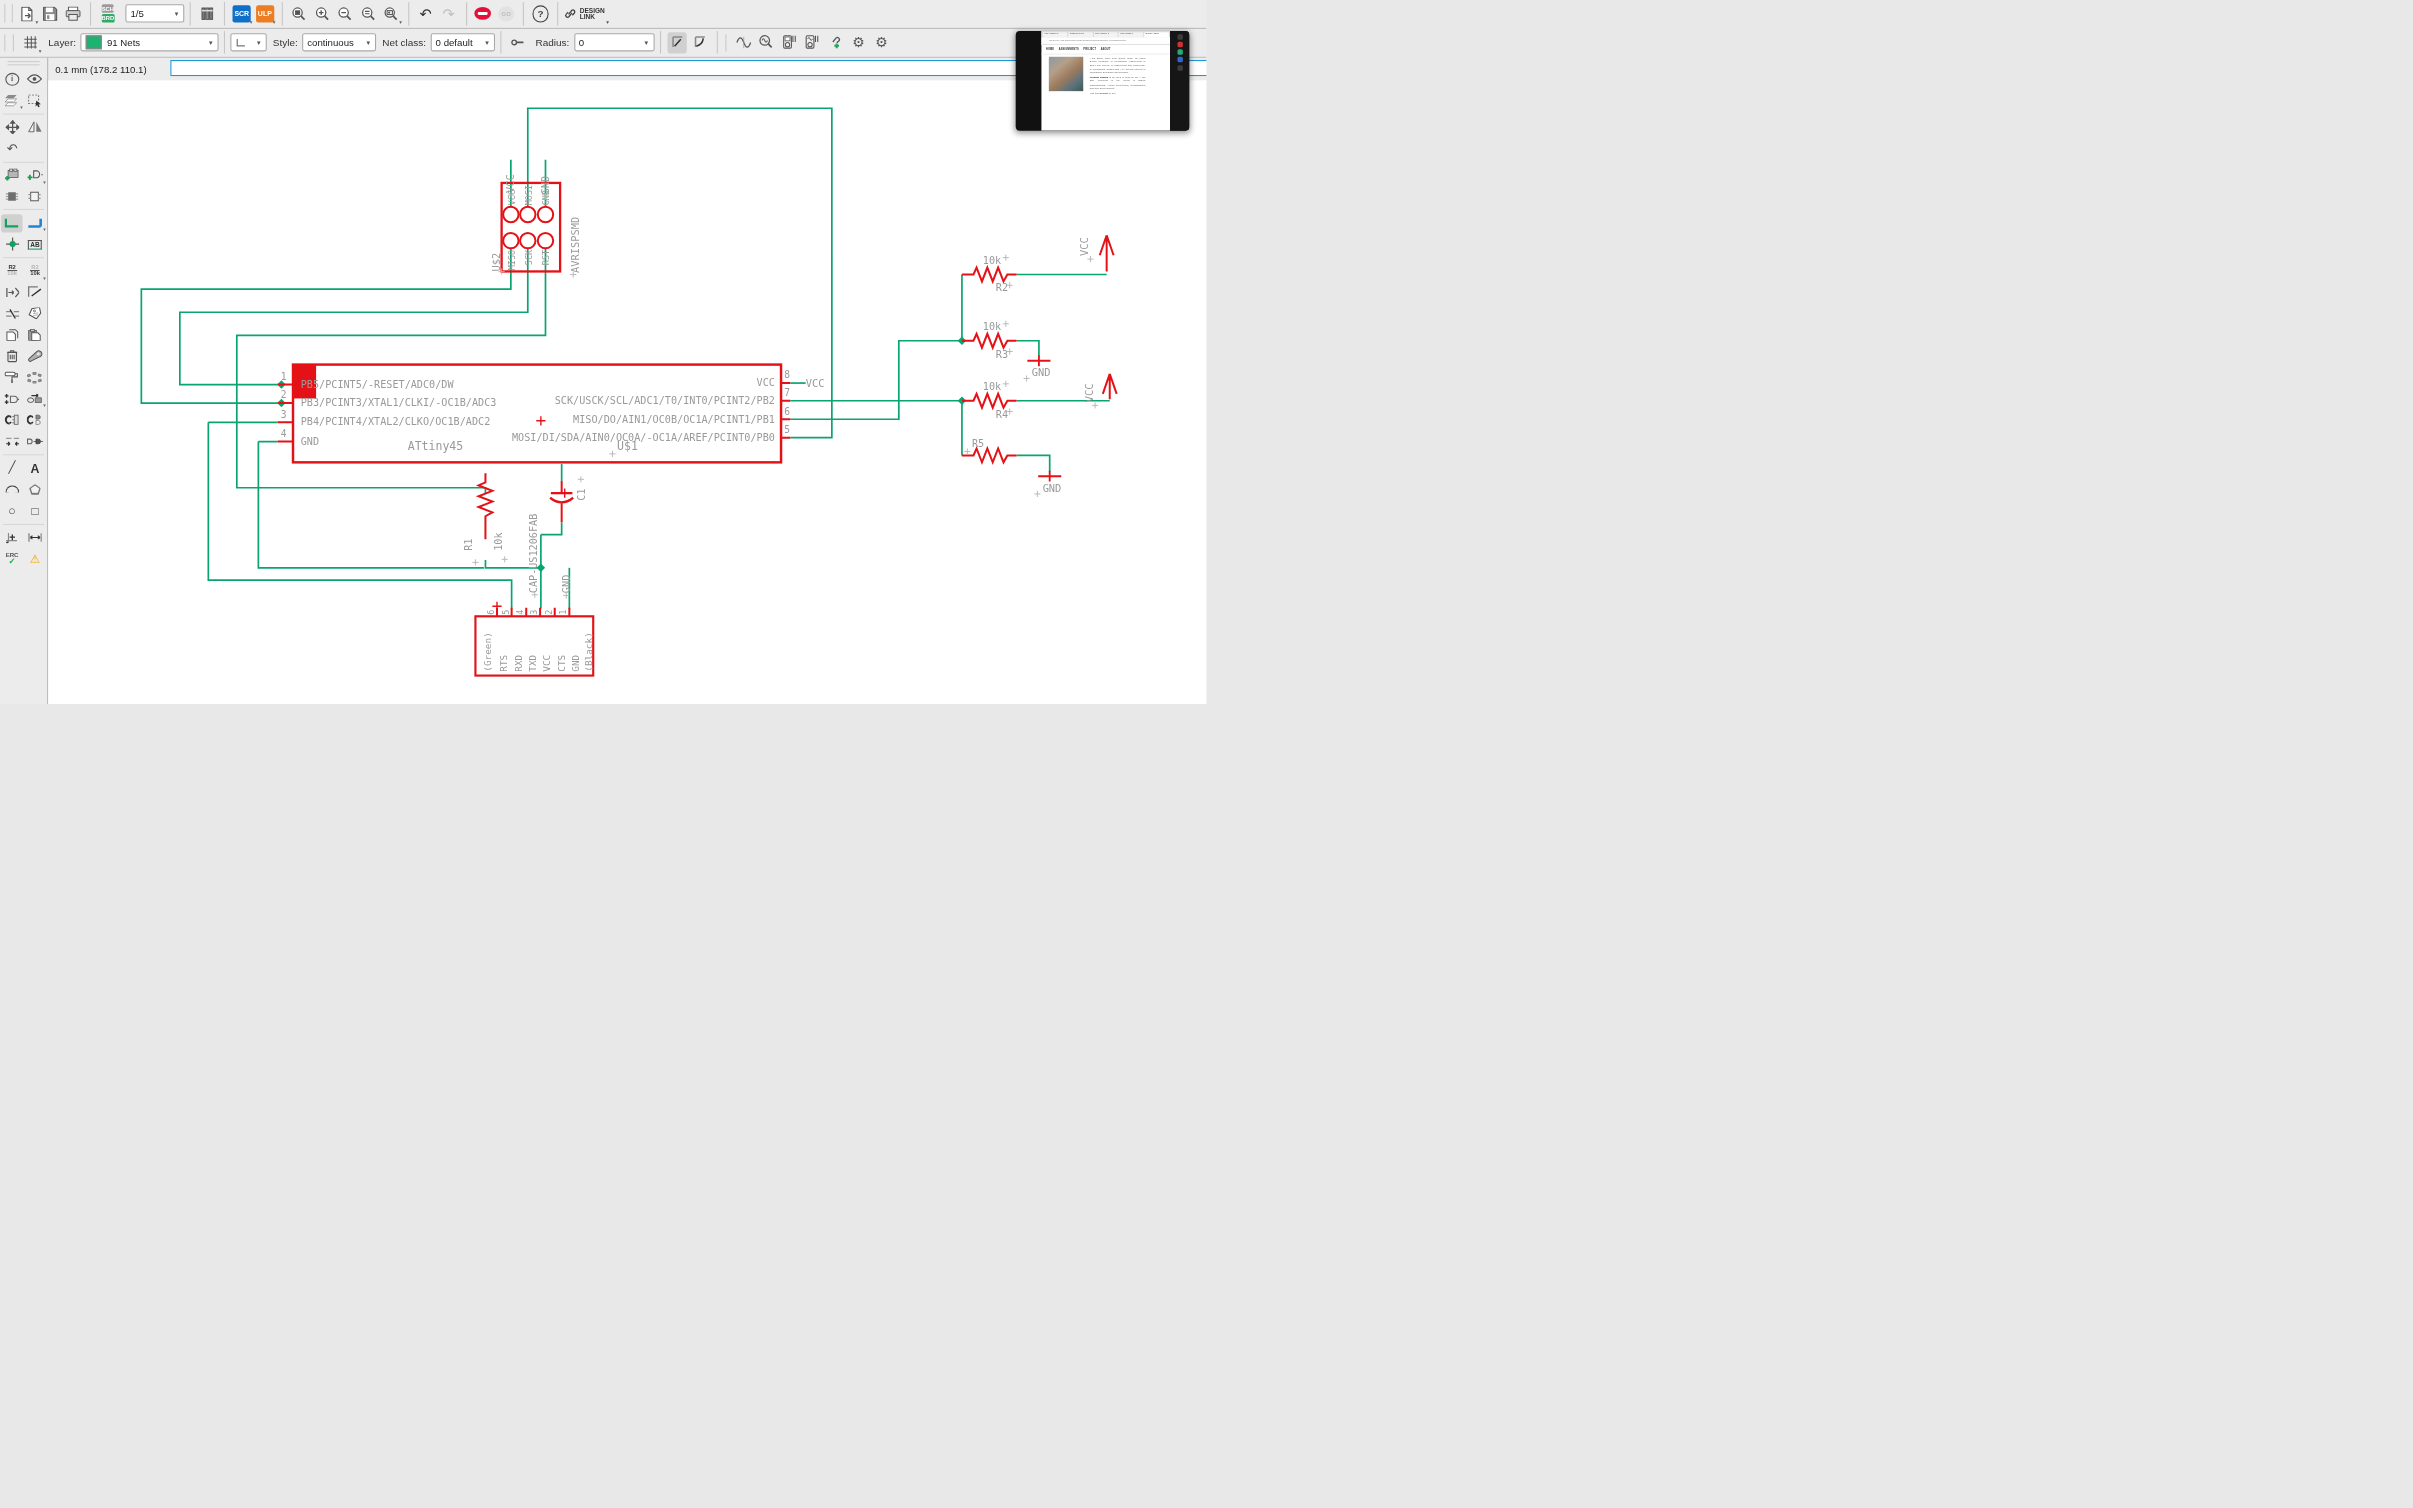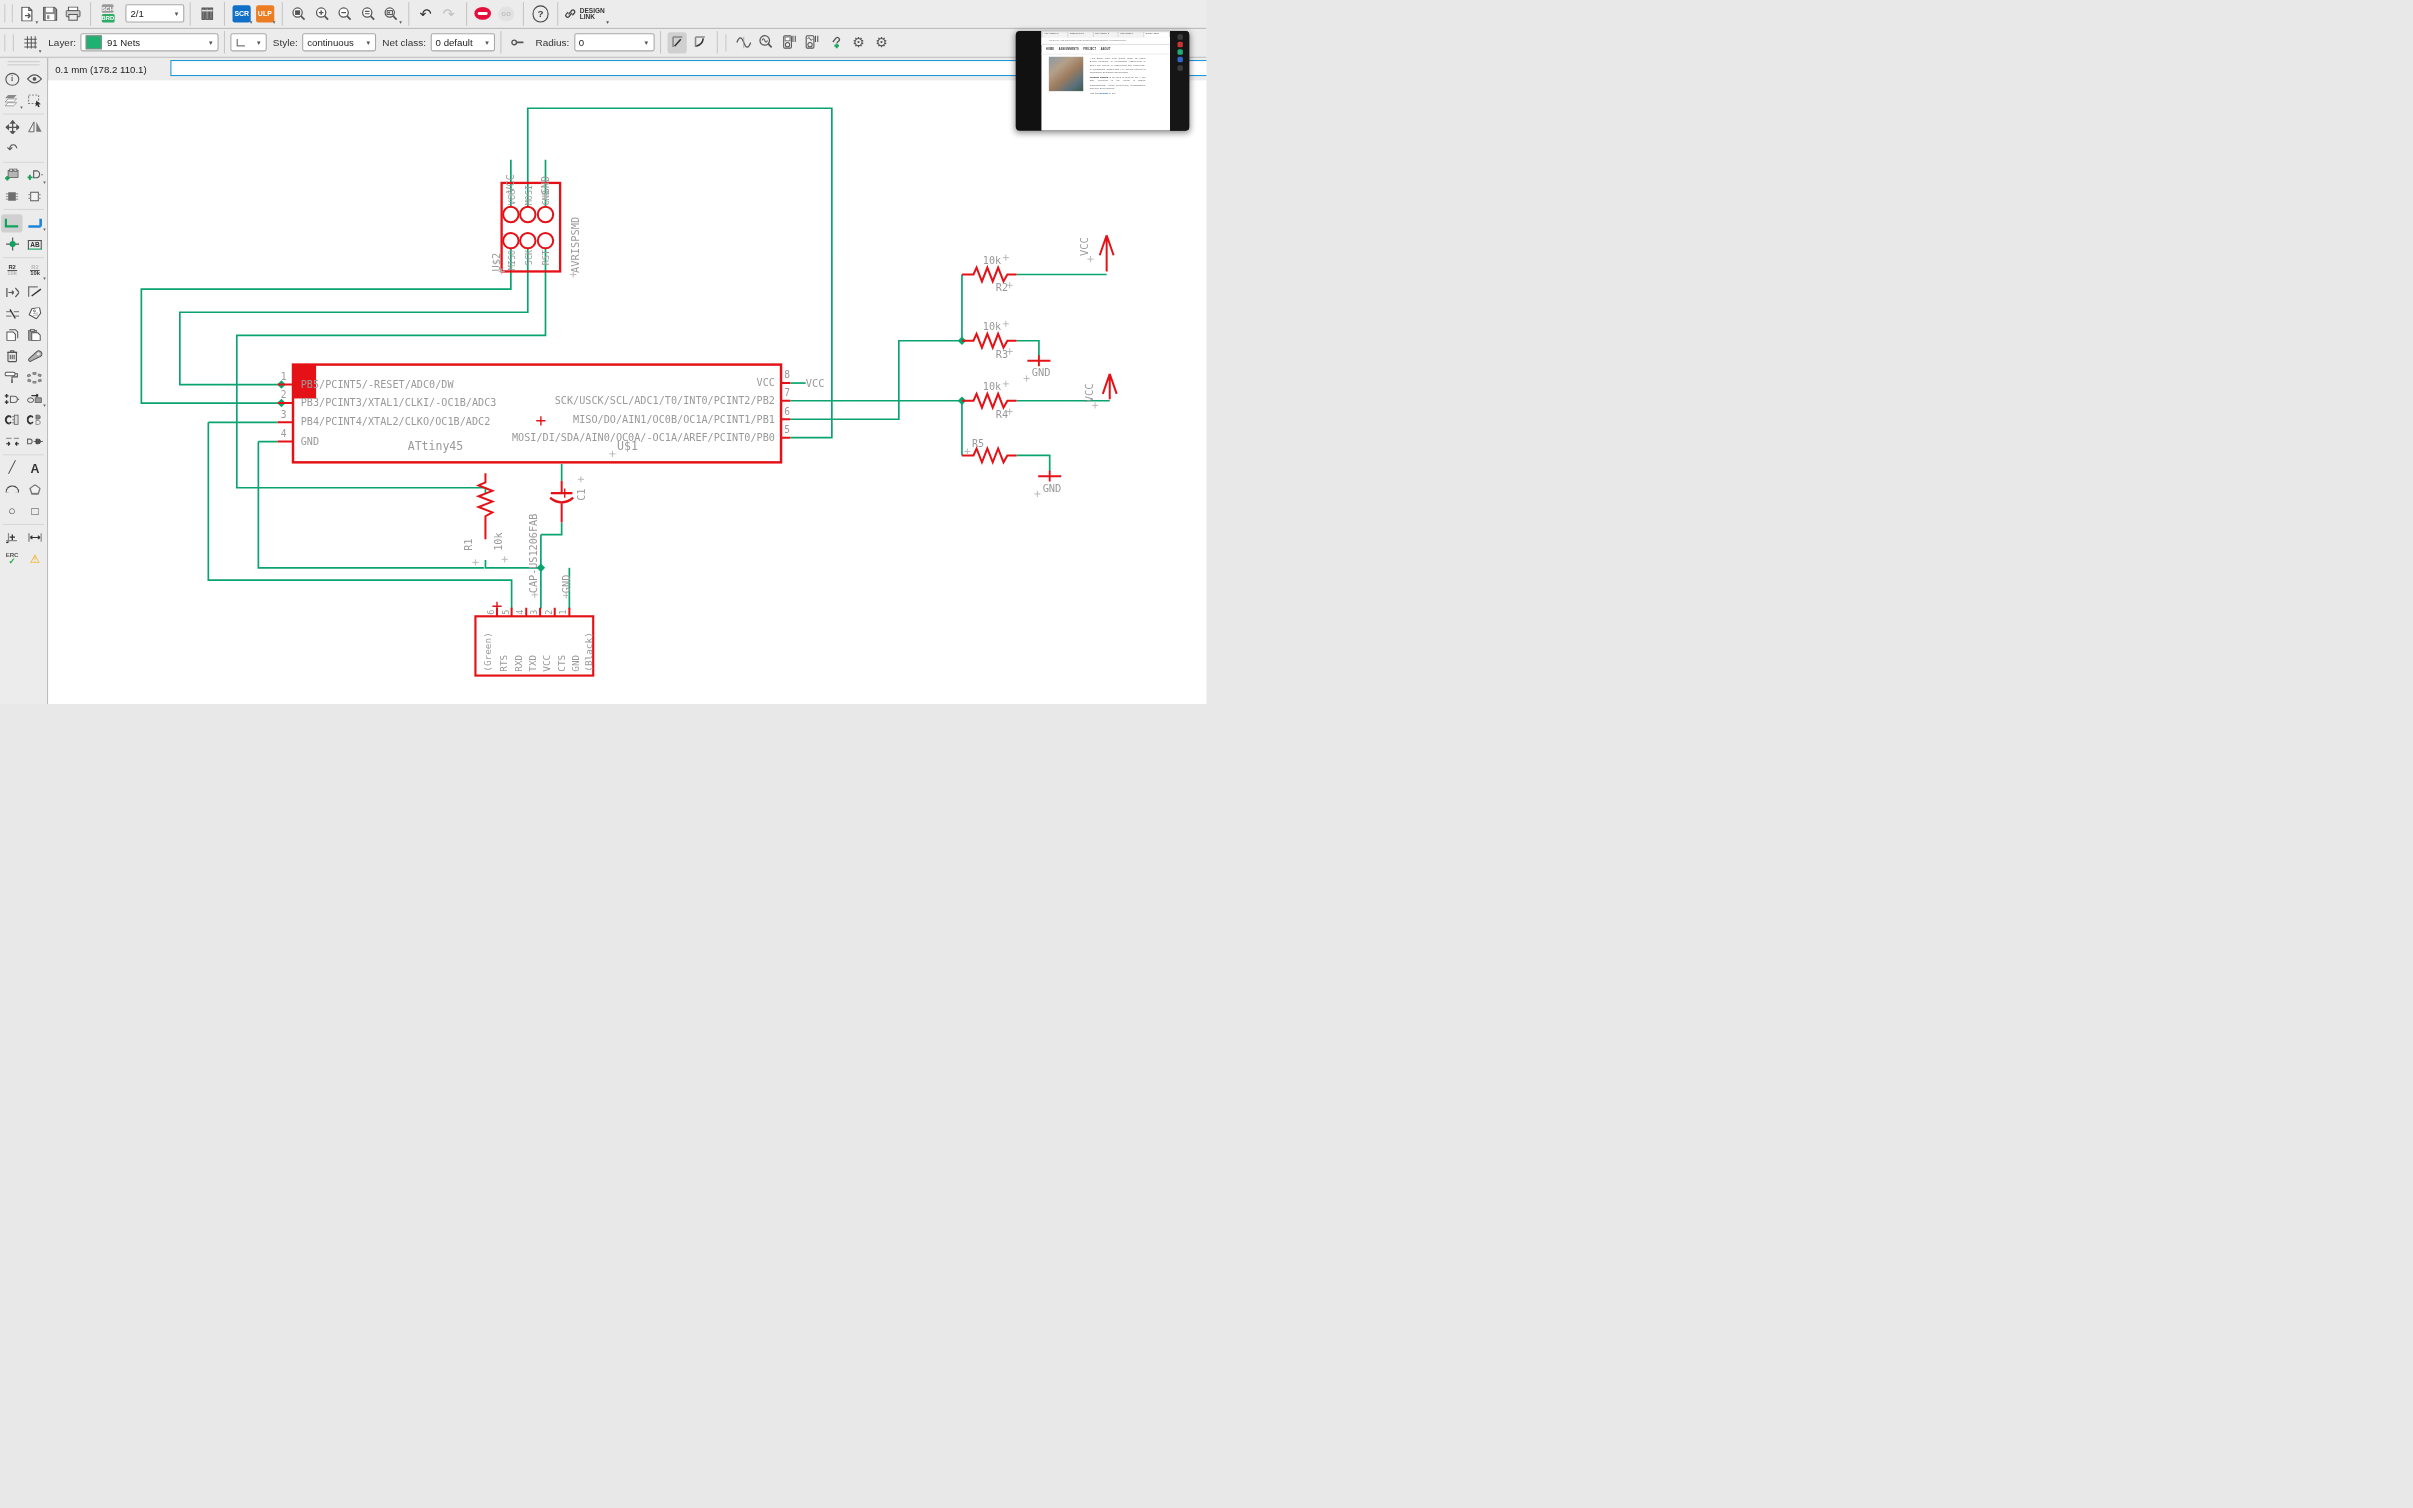--- a/index.html
+++ b/index.html
@@ -91,21 +91,21 @@
           <rect x="1" y="5.5" width="18" height="8" rx="1" fill="#cfcfcf" stroke="#555" stroke-width="1.3"></rect>
           <rect x="4.5" y="10.5" width="11" height="7.5" fill="#e9e9e9" stroke="#555" stroke-width="1.3"></rect>
         </svg>
     </div>
     <div class="tsep"></div>
     <div class="tbtn schbrd">
       <div style="background:#9a9a9a">SCH</div>
       <div style="background:#2eac66">BRD</div>
     </div>
     <div class="combo" style="width:55px;margin-left:5.7px">
-      <span>2/1</span>
+      <span>1/5</span>
         <span class="arr">▼</span>
     </div>
     <div class="tsep"></div>
     <div class="tbtn">
       <svg width="13" height="13.6" viewBox="0 0 18 19">
           <rect x="2" y="2" width="4" height="15" fill="#777" stroke="#444"></rect>
           <rect x="7" y="2" width="4" height="15" fill="#8a8a8a" stroke="#444"></rect>
           <rect x="12" y="2" width="4" height="15" fill="#777" stroke="#444"></rect>
           <rect x="2" y="4.5" width="14" height="2" fill="#ddd"></rect>
         </svg>

